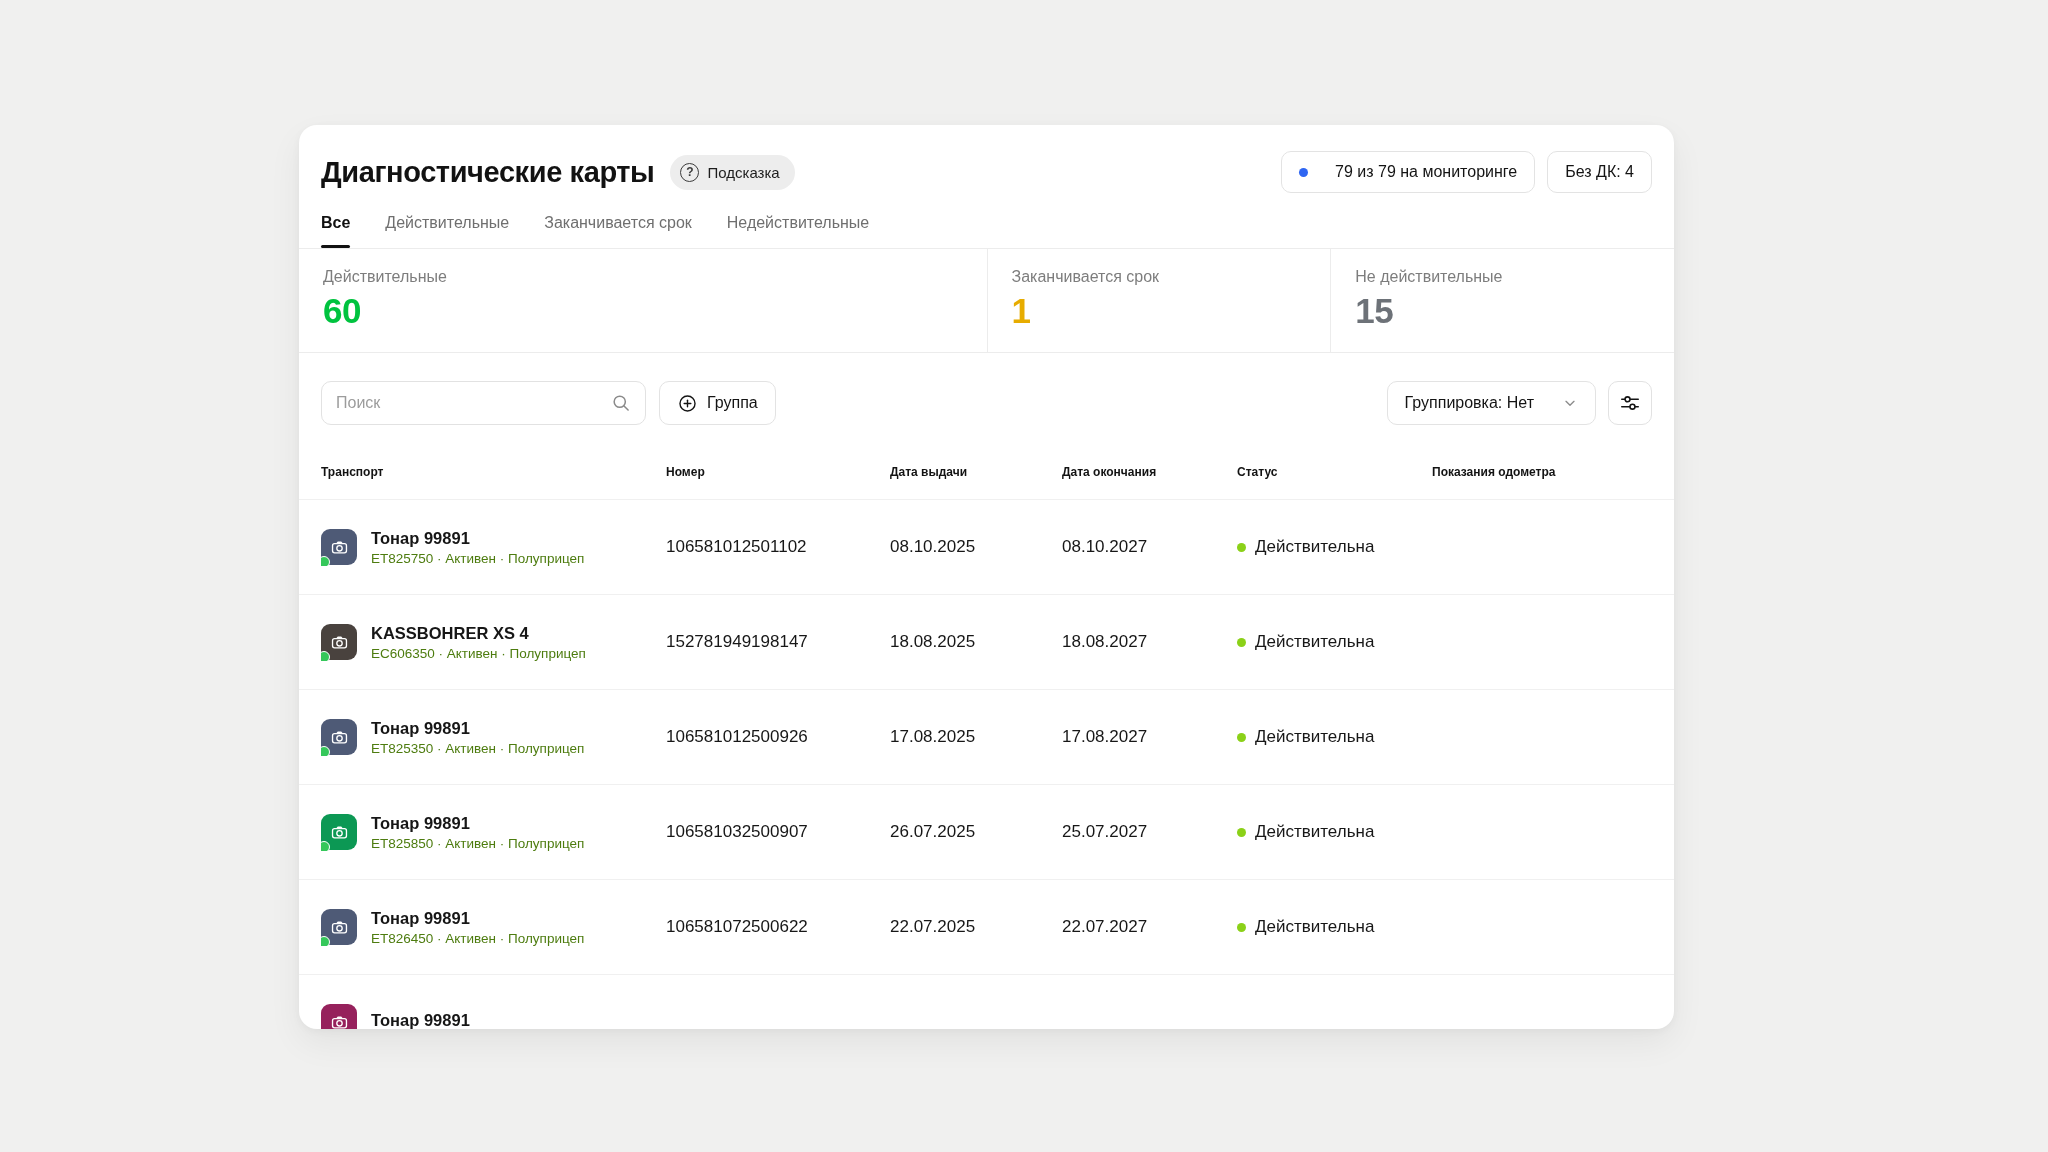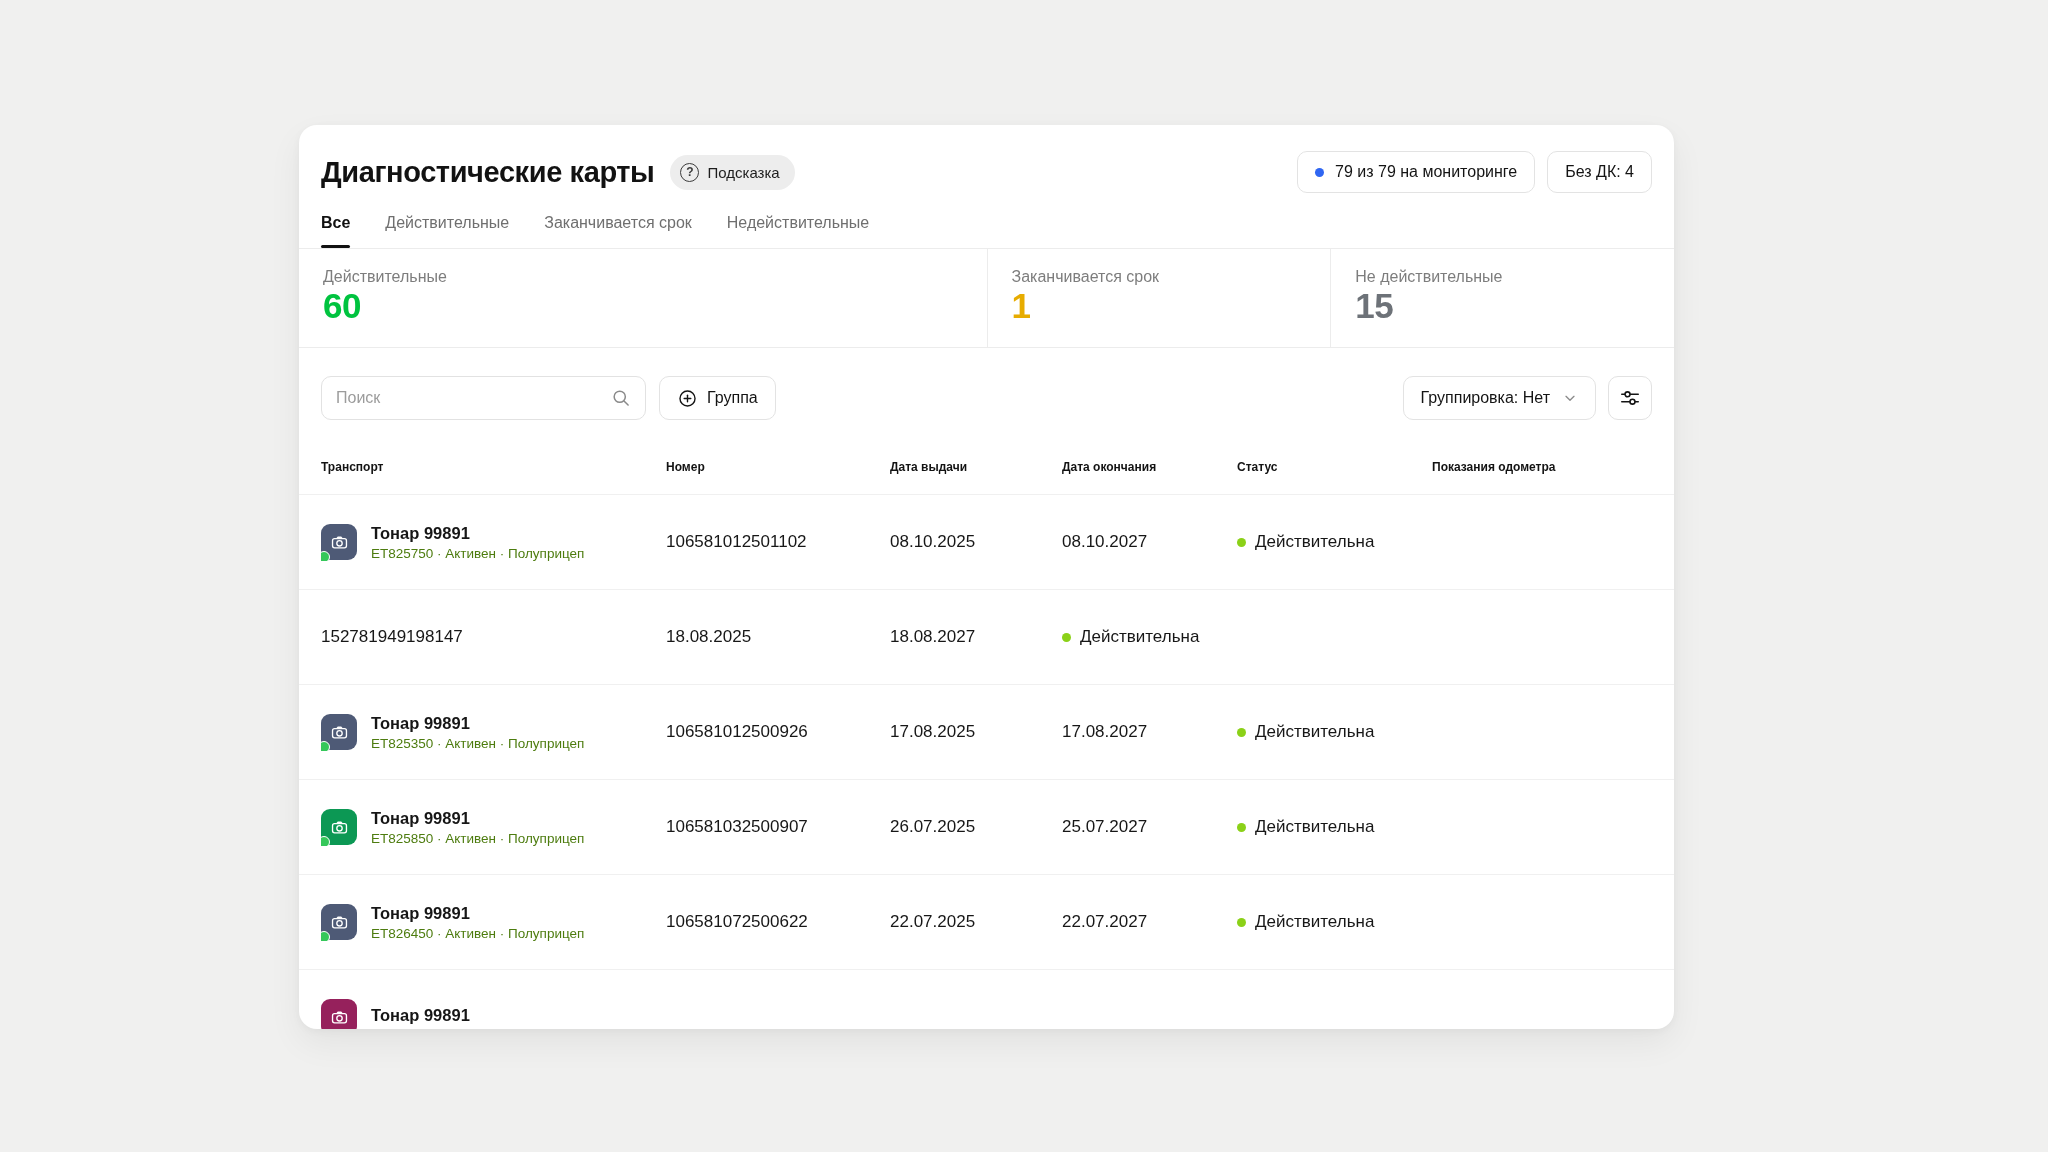--- a/index.html
+++ b/index.html
@@ -27,37 +27,37 @@
     padding: 8px 15px 8px 10px; margin-left: 16px;
     font-size: 15px; color: #1e1e1e; font-family: inherit; cursor: pointer;
   }
   .hint-q {
     width: 19px; height: 19px; border-radius: 50%; border: 1.5px solid #3c3c3c;
     display: inline-flex; align-items: center; justify-content: center;
     font-size: 12px; font-weight: 700; color: #3c3c3c;
   }
   .header-actions { margin-left: auto; display: flex; gap: 12px; }
   .btn-outline {
-    display: inline-flex; align-items: center; gap: 11px;
+    display: inline-flex; align-items: center; gap: 27px;
     border: 1px solid #e3e3e3; border-radius: 10px; background: #fff;
     padding: 0 17px; height: 42px; font-size: 16px; color: #141414;
     font-family: inherit; cursor: pointer; white-space: nowrap;
   }
   .mon-dot { width: 9px; height: 9px; border-radius: 50%; display: inline-block; }
   
   .tabs { display: flex; gap: 35px; padding: 0 22px; margin-top: 21px; }
   .tab { font-size: 16px; color: #6f6f6f; padding-bottom: 16px; position: relative; cursor: pointer; background: none; border: none; font-family: inherit; }
   .tab.active { color: #111; font-weight: 700; }
   .tab.active::after { content: ""; position: absolute; left: 0; right: 0; bottom: 0; height: 3px; background: #111; border-radius: 2px; }
   
   .stats { display: grid; grid-template-columns: 50% 25% 25%; border-top: 1px solid #ececec; border-bottom: 1px solid #ececec; }
   .stat { padding: 19px 24px 21px; }
   .stat + .stat { border-left: 1px solid #ececec; }
   .stat-label { font-size: 16px; color: #7d7d7d; }
-  .stat-value { font-size: 35px; font-weight: 700; letter-spacing: -0.5px; }
+  .stat-value { font-size: 35px; font-weight: 700; margin-top: 5px; letter-spacing: -0.5px; }
   
   .toolbar { display: flex; align-items: center; gap: 13px; padding: 0 22px; margin-top: 28px; }
   .search {
     width: 325px; height: 44px; border: 1px solid #e2e2e2; border-radius: 10px;
     display: flex; align-items: center; padding: 2px 14px; gap: 10px; background: #fff;
   }
   .search input { border: none; outline: none; flex: 1; font-size: 16px; color: #222; font-family: inherit; background: transparent; }
   .search input::placeholder { color: #9c9c9c; }
   .btn-group { height: 44px; gap: 9px; }
   .toolbar-right { margin-left: auto; display: flex; gap: 12px; }
@@ -193,20 +193,34 @@
       <div class="cell">08.10.2025</div>
       <div class="cell">08.10.2027</div>
       <div class="cell c-status">
         <span class="sdot" style="background: rgb(139, 209, 24);"></span>
         <span>Действительна</span>
       </div>
       <div class="cell"></div>
     </div>
 
     <div class="trow grid-cols">
+      <div class="cell c-transport">
+        <div class="avatar" style="background: rgb(73, 66, 62);">
+          <svg width="19" height="19" viewBox="0 0 24 24" fill="none" stroke="#ffffff" stroke-width="1.7" stroke-linejoin="round">
+              <path d="M8.6 7.2 L9.9 5.4 h4.2 l1.3 1.8"></path>
+              <rect x="3.2" y="7.2" width="17.6" height="11.6" rx="2.6"></rect>
+              <circle cx="12" cy="13" r="3.4"></circle>
+            </svg>
+          <span class="online-dot"></span>
+        </div>
+        <div>
+          <div class="v-name">KASSBOHRER XS 4</div>
+          <div class="v-sub">ЕС606350 · Активен · Полуприцеп</div>
+        </div>
+      </div>
       <div class="cell">152781949198147</div>
       <div class="cell">18.08.2025</div>
       <div class="cell">18.08.2027</div>
       <div class="cell c-status">
         <span class="sdot" style="background: rgb(139, 209, 24);"></span>
         <span>Действительна</span>
       </div>
       <div class="cell"></div>
     </div>
 

